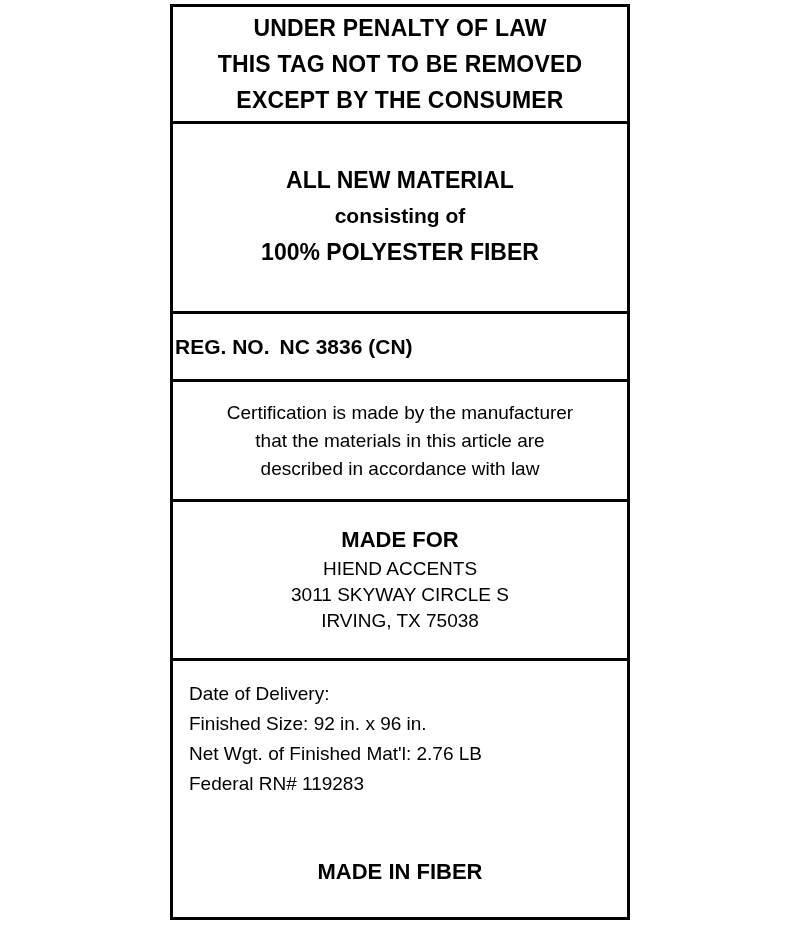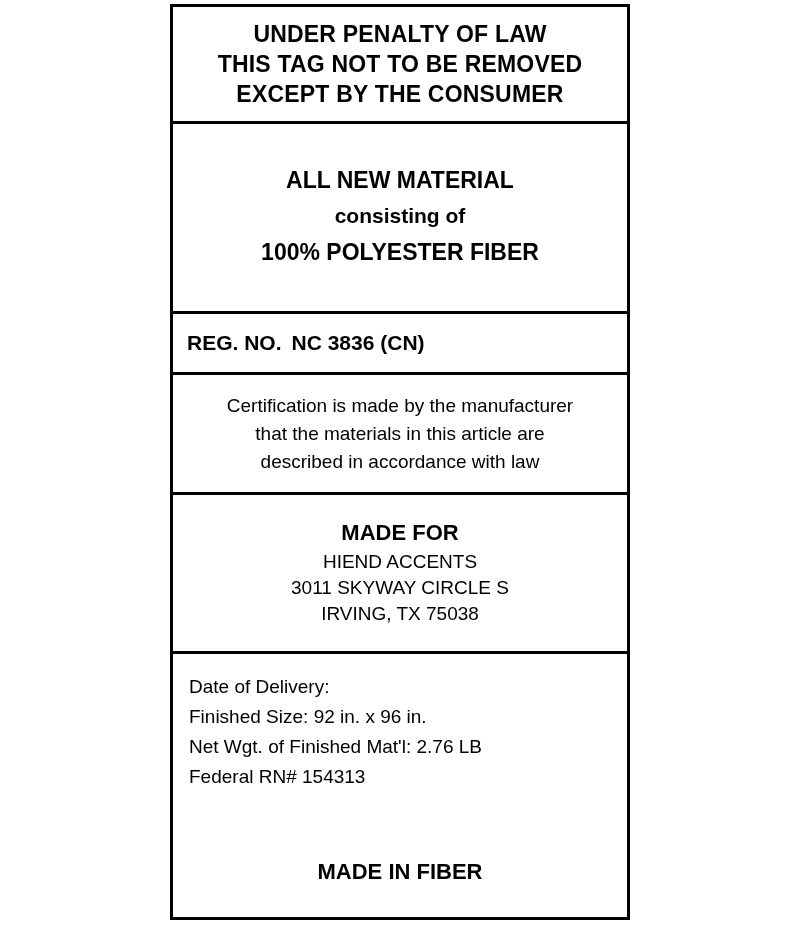--- a/index.html
+++ b/index.html
@@ -28,21 +28,21 @@
     display: flex;
     flex-direction: column;
   }
 
   .section {
     border-bottom: 3px solid #000000;
     box-sizing: border-box;
     padding: 6px 10px;
     display: flex;
     flex-direction: column;
-    justify-content: center;
+    justify-content: space-between;
   }
   .section.last {
     border-bottom: none;
   }
 
   
   .sec-penalty {
     height: 117px;
     text-align: center;
   }
@@ -66,23 +66,23 @@
     line-height: 36px;
   }
   .sec-material .mid {
     font-size: 21px;
     font-weight: bold;
     line-height: 36px;
   }
 
   
   .sec-reg {
-    height: 61px;
+    height: 68px;
     justify-content: center;
-    padding-left: 14px;
+    padding-left: 2px;
   }
   .sec-reg .reg-row {
     font-size: 21px;
     font-weight: bold;
     display: flex;
     gap: 10px;
   }
 
   
   .sec-cert {
@@ -187,18 +187,18 @@
     <div class="detail-row">
       <span class="label">Finished Size: </span>
       <span class="value">92 in. x 96 in.</span>
     </div>
     <div class="detail-row">
       <span class="label">Net Wgt. of Finished Mat'l: </span>
       <span class="value">2.76 LB</span>
     </div>
     <div class="detail-row">
       <span class="label">Federal RN# </span>
-      <span class="value">154313</span>
+      <span class="value">119283</span>
     </div>
     <div class="origin">MADE IN FIBER</div>
   </div>
 
 </div>
 
 </body></html>

